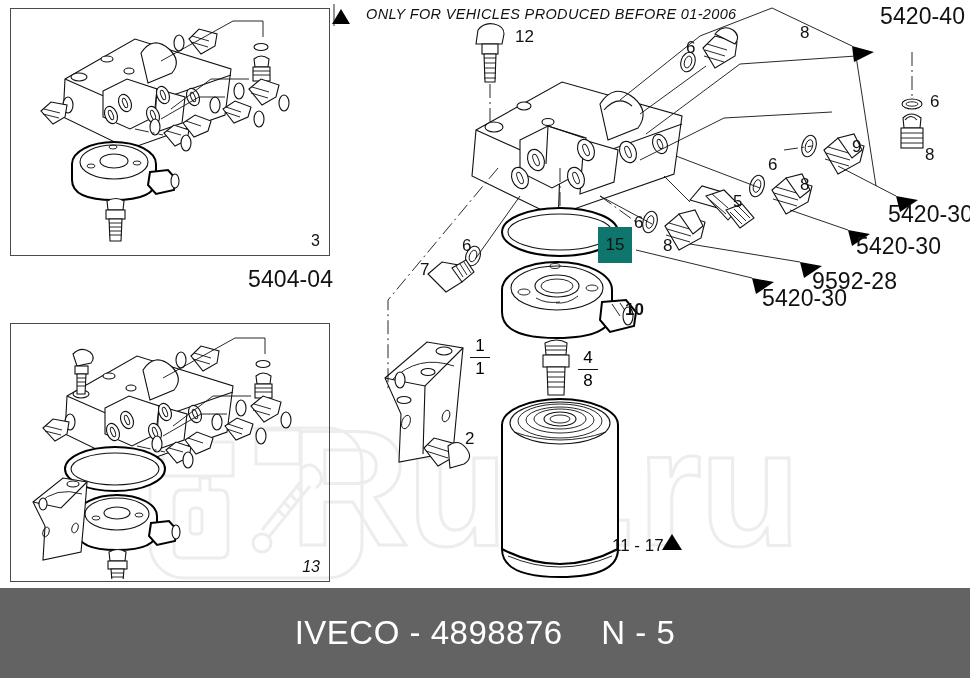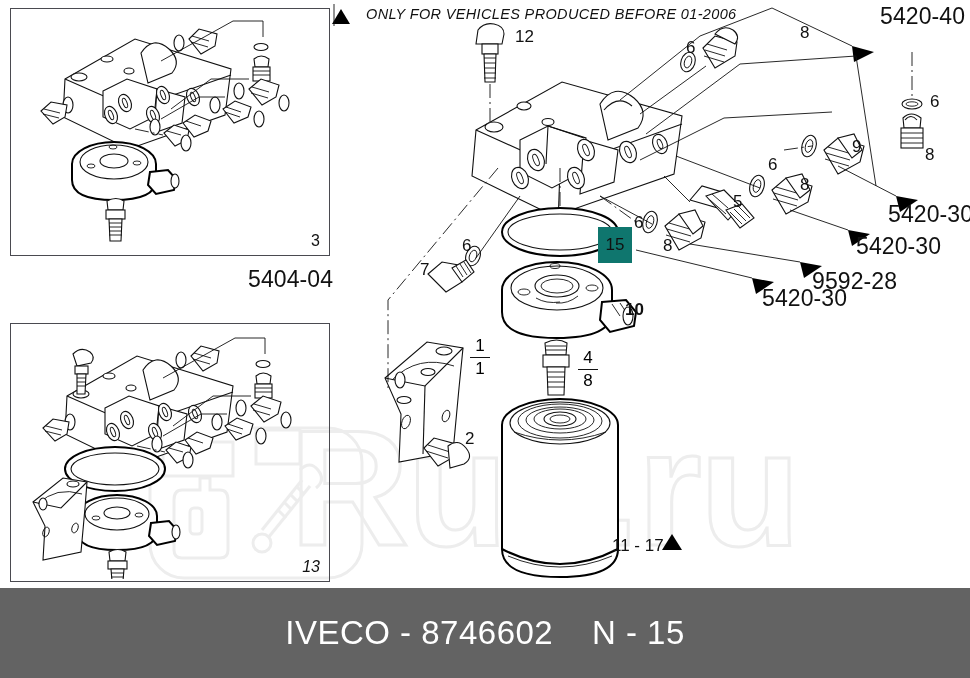--- a/index.html
+++ b/index.html
@@ -519,16 +519,16 @@
     <span>15</span>
   </div>
 
   <div class="lbl ref" style="left:880px;top:5px;">5420-40</div>
   <div class="lbl ref" style="left:888px;top:203px;">5420-30</div>
   <div class="lbl ref" style="left:856px;top:235px;">5420-30</div>
   <div class="lbl ref" style="left:812px;top:270px;">9592-28</div>
   <div class="lbl ref" style="left:762px;top:287px;">5420-30</div>
 
   <div id="banner" style="top:588px;height:90px;">
-    <div class="btext">IVECO - 8746602    N - 15</div>
+    <div class="btext">IVECO - 4898876    N - 5</div>
   </div>
 
 </div>
 
 </body></html>

